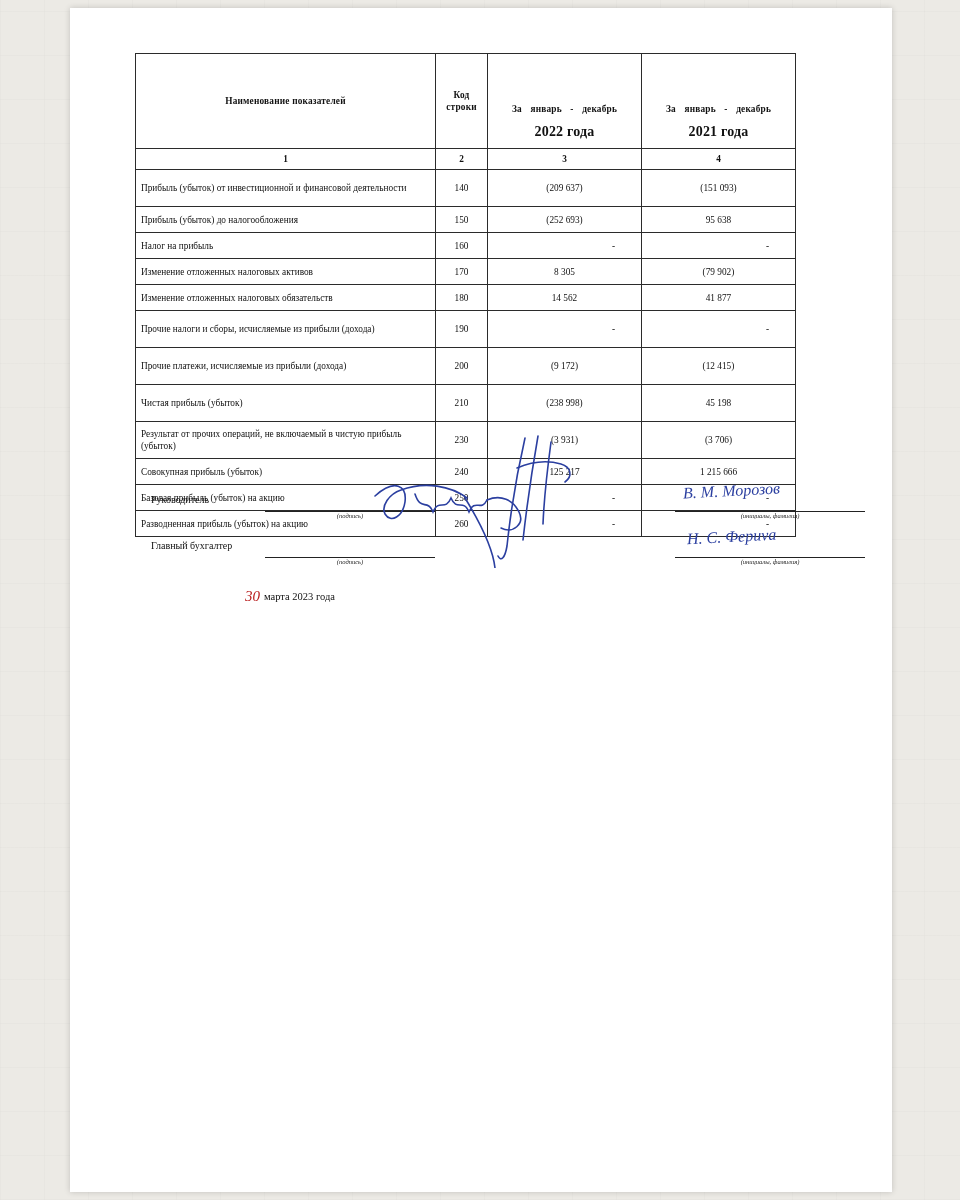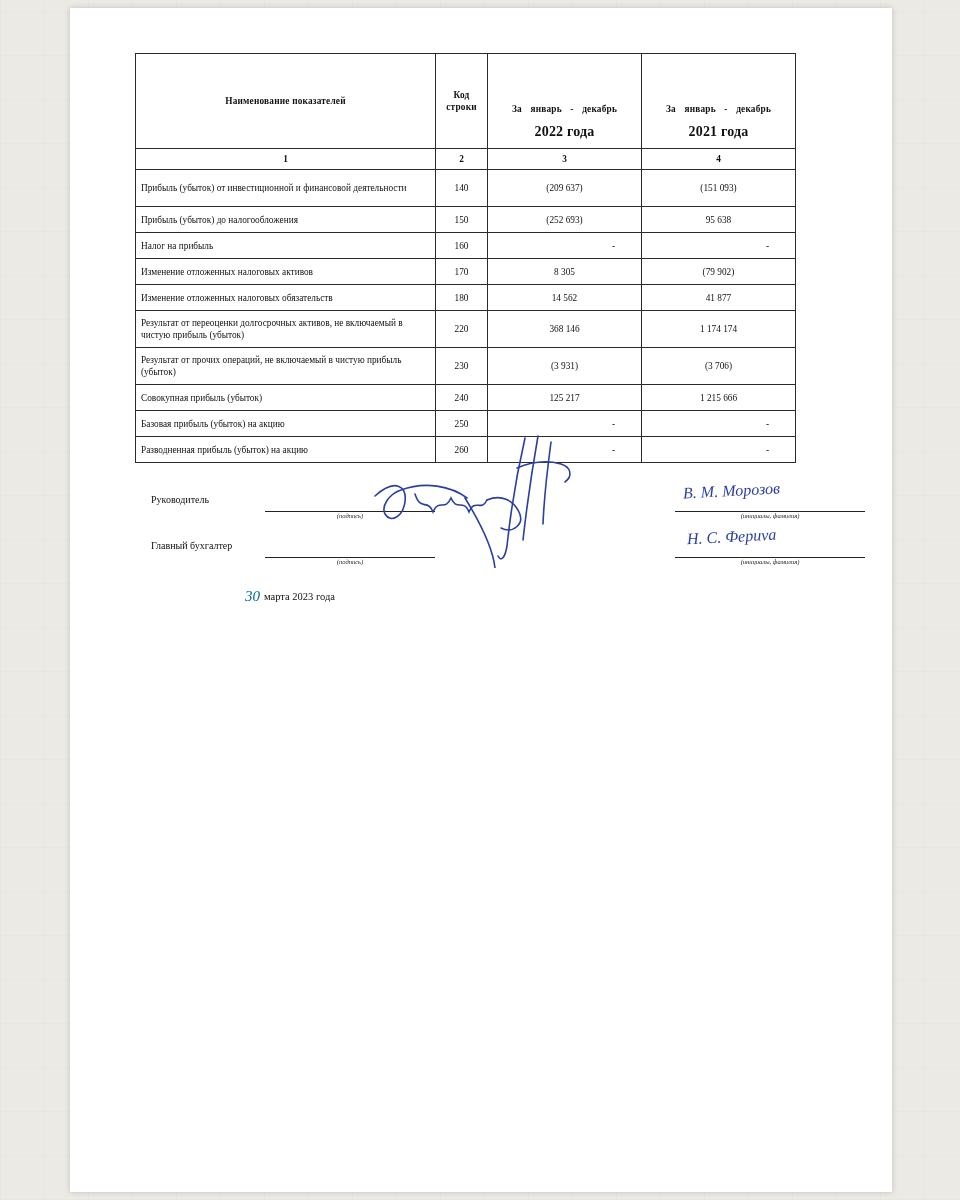--- a/index.html
+++ b/index.html
@@ -140,21 +140,21 @@
     position: absolute;
     left: 110px;
     top: 100px;
     font-size: 10.5px;
     color: #111;
   }
   .date-day {
     font-family: "Liberation Serif", serif;
     font-style: italic;
     font-size: 15px;
-    color: #0369a1;
+    color: #b91c1c;
     vertical-align: -1px;
     margin-right: 4px;
   }
 </style>
 </head>
 <body>
 
 <div class="bg-texture"></div>
 
 <div class="page">
@@ -215,24 +215,36 @@
             <td class="val">8 305</td>
             <td class="val">(79 902)</td>
           </tr>
           <tr>
             <td class="name short">Изменение отложенных налоговых обязательств</td>
             <td class="code">180</td>
             <td class="val">14 562</td>
             <td class="val">41 877</td>
           </tr>
           <tr>
-            <td class="name tall">Результат от переоценки долгосрочных активов, не включаемый в чистую прибыль (убыток)</td>
-            <td class="code">220</td>
-            <td class="val">368 146</td>
-            <td class="val">1 174 174</td>
+            <td class="name tall">Прочие налоги и сборы, исчисляемые из прибыли (дохода)</td>
+            <td class="code">190</td>
+            <td class="val dash">-</td>
+            <td class="val dash">-</td>
+          </tr>
+          <tr>
+            <td class="name tall">Прочие платежи, исчисляемые из прибыли (дохода)</td>
+            <td class="code">200</td>
+            <td class="val">(9 172)</td>
+            <td class="val">(12 415)</td>
+          </tr>
+          <tr>
+            <td class="name tall">Чистая прибыль (убыток)</td>
+            <td class="code">210</td>
+            <td class="val">(238 998)</td>
+            <td class="val">45 198</td>
           </tr>
           <tr>
             <td class="name tall">Результат от прочих операций, не включаемый в чистую прибыль (убыток)</td>
             <td class="code">230</td>
             <td class="val">(3 931)</td>
             <td class="val">(3 706)</td>
           </tr>
           <tr>
             <td class="name short">Совокупная прибыль (убыток)</td>
             <td class="code">240</td>

